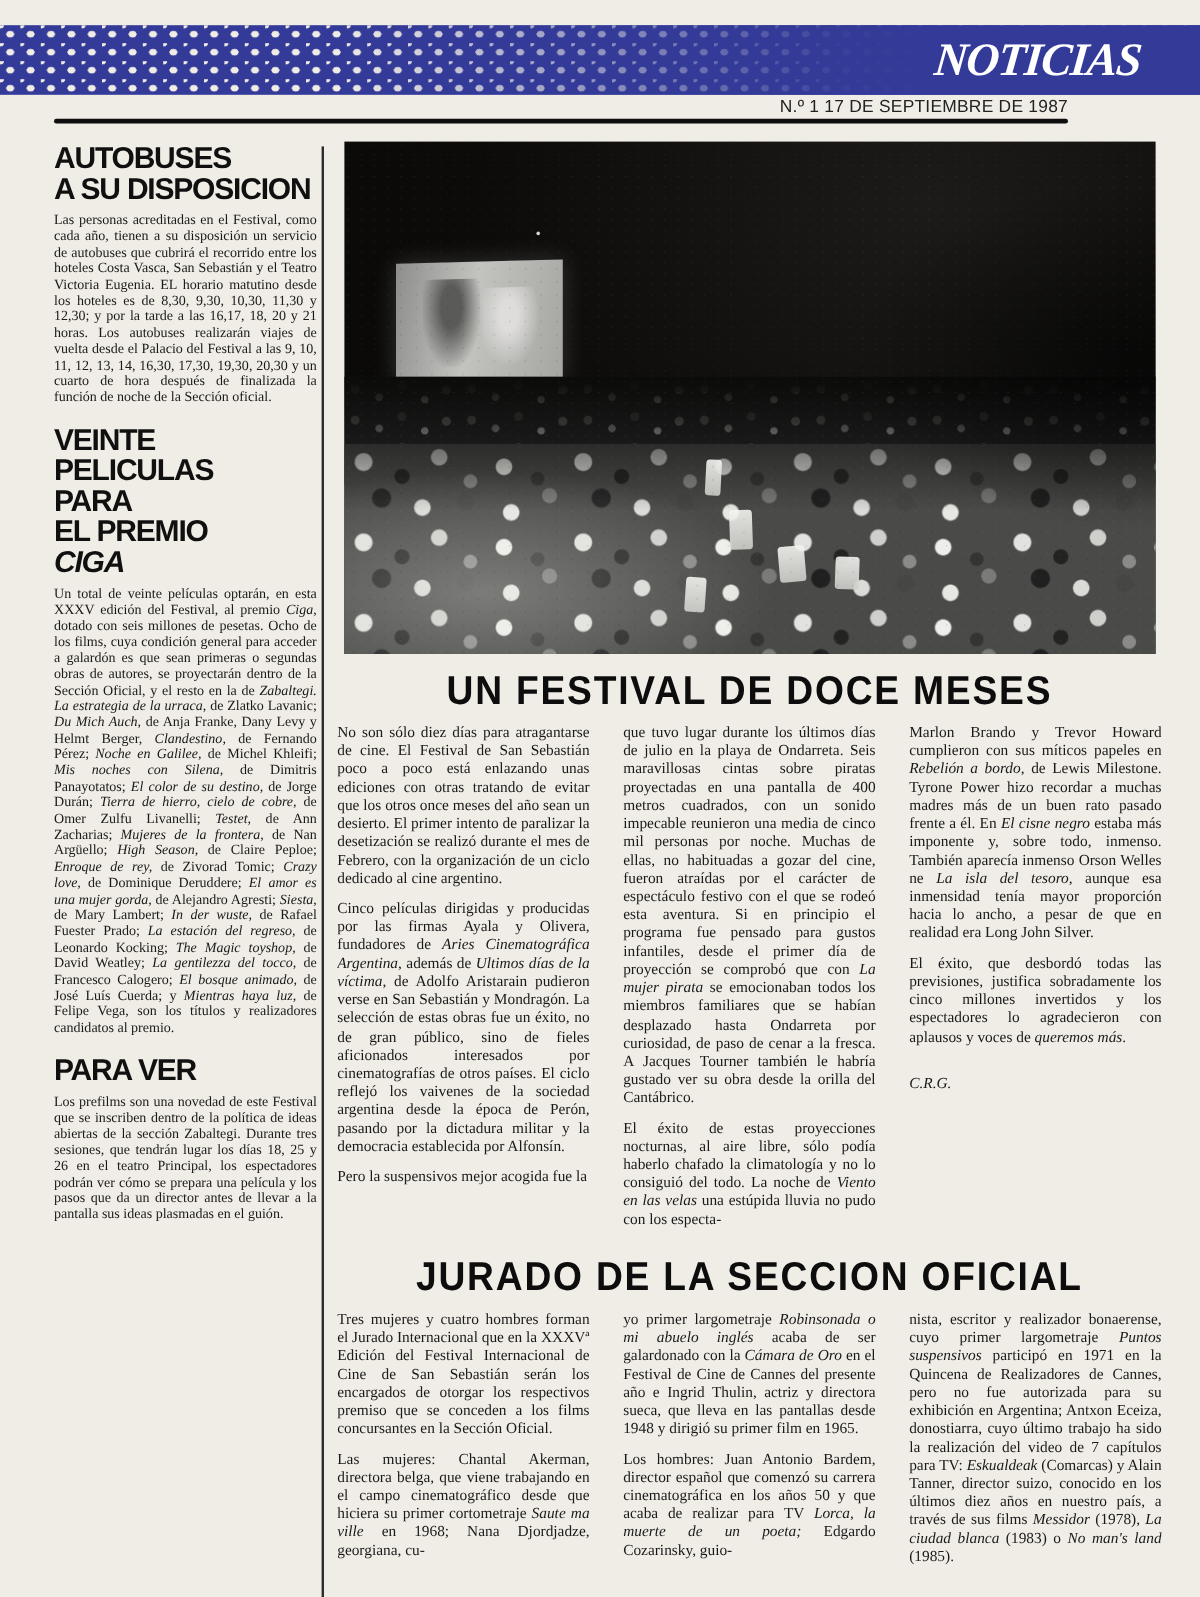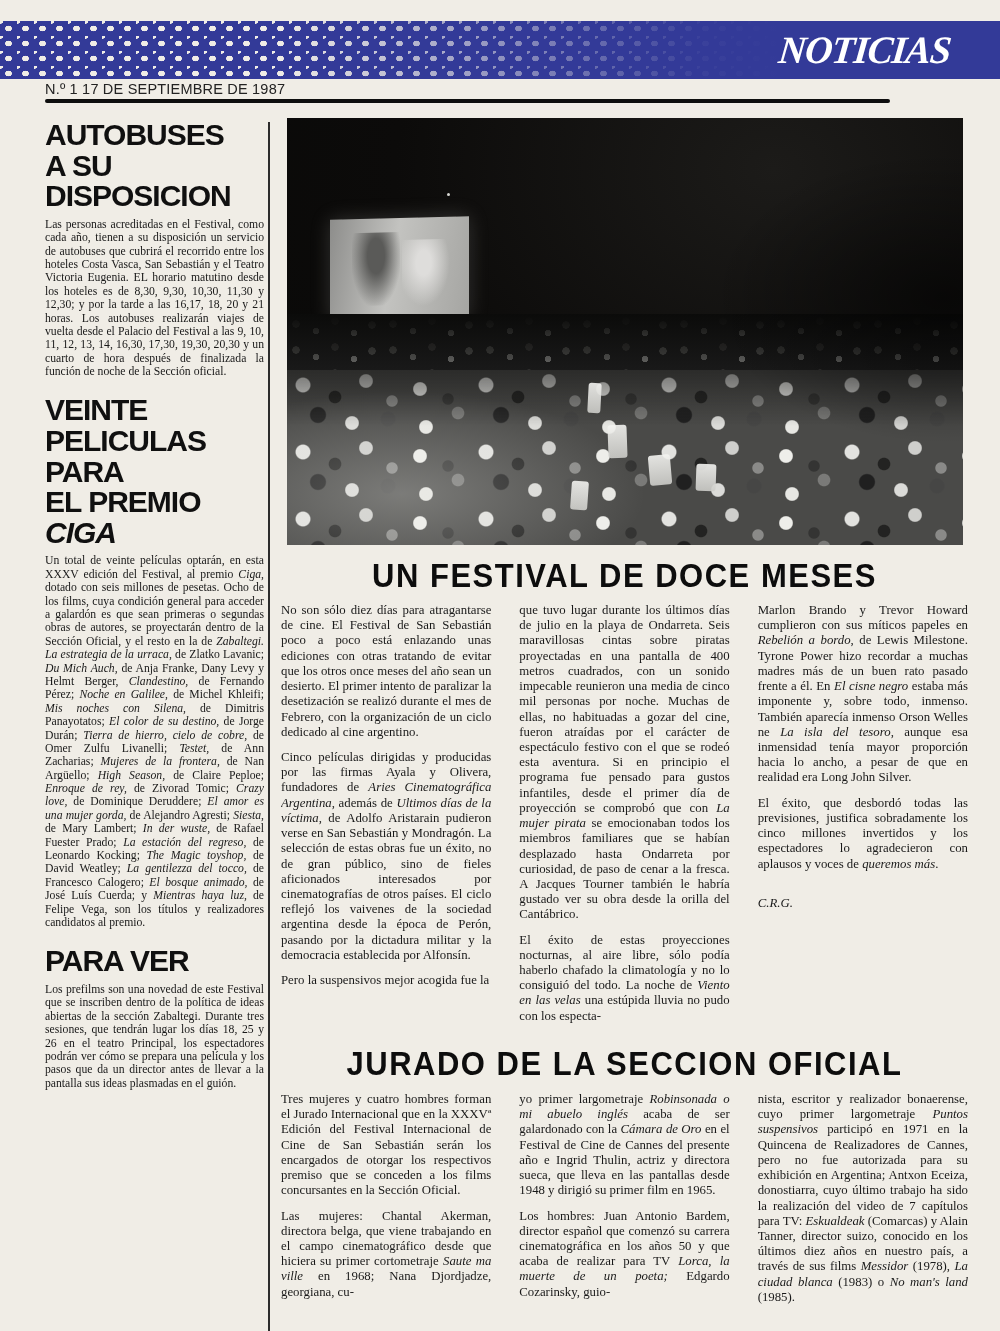--- a/index.html
+++ b/index.html
@@ -20,39 +20,39 @@
       radial-gradient(ellipse 5.4px 4.6px at 0px 0px, #f0ede6 58%, rgba(240,237,230,0) 66%);
     background-size: 100% 100%, 17px 15px, 17px 15px;
   }
   .logo {
     position: absolute; right: 50px; top: 7px;
     font-family: "Liberation Serif", serif; font-style: italic; font-weight: bold;
     font-size: 38px; color: #ffffff; letter-spacing: -1px;
     transform: skewX(-6deg) scaleY(1.02);
   }
   .dateline {
-    position: absolute; top: 81px; left: 45px; width: 845px; 
+    position: absolute; top: 81px; left: 45px; width: 845px; text-align: right;
     font-family: "Liberation Sans", sans-serif; font-size: 14.5px; color: #222;
     letter-spacing: .2px;
   }
   .head-rule {
     position: absolute; top: 99px; left: 45px; width: 845px; height: 4px;
     background: #0e0e0e; border-radius: 2px;
   }
   .vdivider {
     position: absolute; left: 268px; top: 122px; width: 2px; height: 1209px;
     background: #2c2c2c;
   }
 
   
   .sidebar { position: absolute; left: 45px; top: 120px; width: 219px; }
   .sb-article { margin-bottom: 17px; }
   .sb-title {
     margin: 0 0 6px 0; font-family: "Liberation Sans", sans-serif; font-weight: bold;
-    font-size: 30px; line-height: 1.02; letter-spacing: -1px; color: #101010;
+    font-size: 25px; line-height: 1.02; letter-spacing: -1px; color: #101010;
   }
   .sb-title span { display: block; }
   .sb-body, .col p {
     margin: 0; text-align: justify;
   }
   .sb-body { font-size: 11.7px; line-height: 1.145; }
 
   
   .main { position: absolute; left: 281px; top: 115px; width: 687px; }
 

